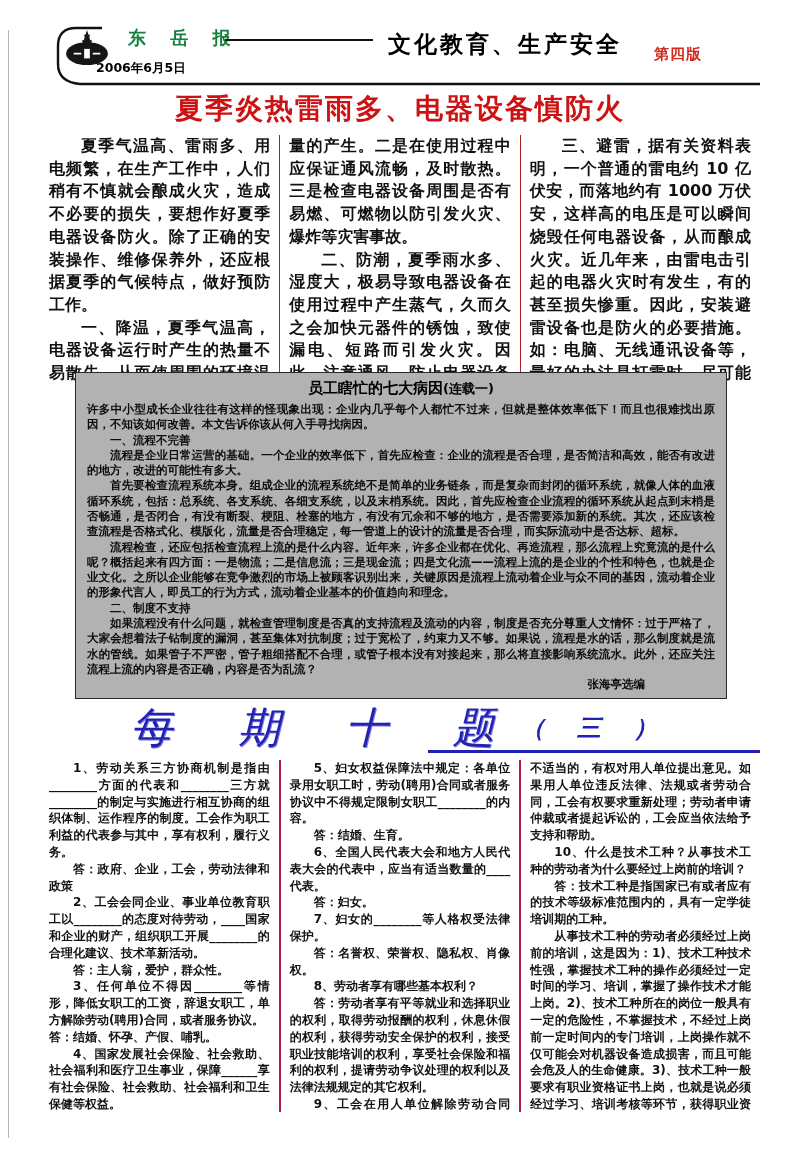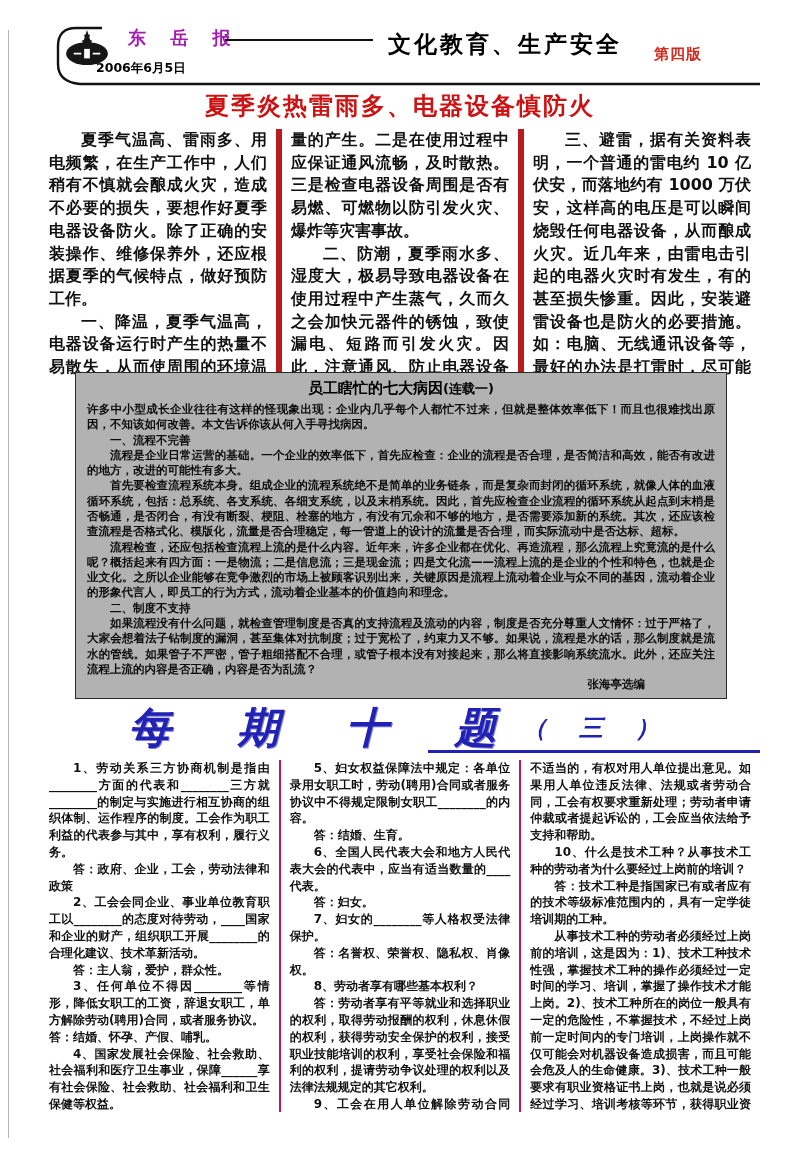--- a/index.html
+++ b/index.html
@@ -8,49 +8,49 @@
     font-family:"DejaVu Sans","Liberation Sans",sans-serif;
     color:#111;overflow:hidden;
   }
   .edge-line{position:absolute;left:8px;top:30px;width:1px;height:1108px;background:#b5b5b5;}
 
   
   .masthead{position:absolute;left:40px;top:24px;width:720px;height:64px;}
   .mast-rule{position:absolute;left:10px;top:0;width:712px;height:64px;}
   .logo{position:absolute;left:24px;top:4px;width:46px;height:38px;}
   .paper-name{position:absolute;left:88px;top:2px;font-family:"DejaVu Serif","Liberation Serif",serif;
-    font-weight:bold;font-size:18px;letter-spacing:9px;color:#a21caf;}
+    font-weight:bold;font-size:18px;letter-spacing:9px;color:#15803d;}
   .mast-dash{position:absolute;left:185px;top:15px;width:148px;height:2px;background:#111;}
   .mast-date{position:absolute;left:56px;top:36px;font-size:12.5px;font-weight:bold;color:#000;}
   .section-title{position:absolute;left:348px;top:5px;font-family:"DejaVu Serif","Liberation Serif",serif;
     font-weight:bold;font-size:23px;letter-spacing:3px;color:#000;}
   .edition{position:absolute;left:614px;top:21px;font-size:15px;font-weight:bold;color:#d42a1e;letter-spacing:1px;}
 
   
   .fire{position:absolute;left:40px;top:90px;width:720px;}
-  .fire-title{text-align:center;color:#cc1212;font-size:24px;font-weight:bold;letter-spacing:2px;margin:0 0 7px 0;}
+  .fire-title{text-align:center;color:#cc1212;font-size:28px;font-weight:bold;letter-spacing:2px;margin:0 0 7px 0;}
   .fire-cols{display:flex;height:250px;overflow:hidden;}
   .fire-cols .col{flex:1 1 0;padding:0 9px;overflow:hidden;}
-  .fire-cols .col + .col{border-left:6px solid #b91c1c;}
+  .fire-cols .col + .col{border-left:1px solid #b91c1c;}
   .col p{margin:0;font-size:16px;font-weight:bold;line-height:1.42;text-align:justify;}
   .indent{text-indent:2em;}
   .signature{margin-top:14px !important;text-align:center;text-indent:0 !important;}
 
   
   .busy{position:absolute;left:75px;top:372px;width:652px;height:327px;box-sizing:border-box;
     background:#b2b2b2;border:1px solid #2a2a2a;padding:5px 11px;overflow:hidden;}
   .busy-title{text-align:center;margin:0 0 4px 0;}
   .busy-title .t{font-size:15px;font-weight:bold;color:#000;}
   .busy-title .s{font-size:13px;font-weight:bold;color:#000;}
   .busy p{margin:0;font-size:11.5px;font-weight:bold;line-height:1.33;text-align:justify;color:#0c0c0c;}
   .busy .byline{text-align:right;padding-right:70px;text-indent:0;}
 
   
   .quiz-head{position:absolute;left:0;top:700px;width:800px;text-align:center;}
-  .quiz-head .big{font-family:"DejaVu Serif","Liberation Serif",serif;font-style:italic;font-weight:bold;
+  .quiz-head .big{font-family:"DejaVu Serif","Liberation Serif",serif;font-style:italic;font-weight:normal;
     font-size:42px;letter-spacing:26px;color:#2222b2;text-shadow:1px 1px 0 #7a7ae0;}
   .quiz-head .suffix{font-family:"DejaVu Serif","Liberation Serif",serif;font-style:italic;font-weight:bold;
     font-size:24px;letter-spacing:12px;color:#2222b2;vertical-align:6px;}
   .quiz-underline{position:absolute;left:428px;top:750px;width:332px;height:3px;background:#2222b2;}
 
   
   .quiz{position:absolute;left:40px;top:760px;width:720px;height:352px;display:flex;overflow:hidden;}
   .quiz .col{flex:1 1 0;padding:0 9px;overflow:hidden;}
   .quiz .col + .col{border-left:2px solid #be185d;}
   .quiz p{font-size:12px;line-height:1.4;}

